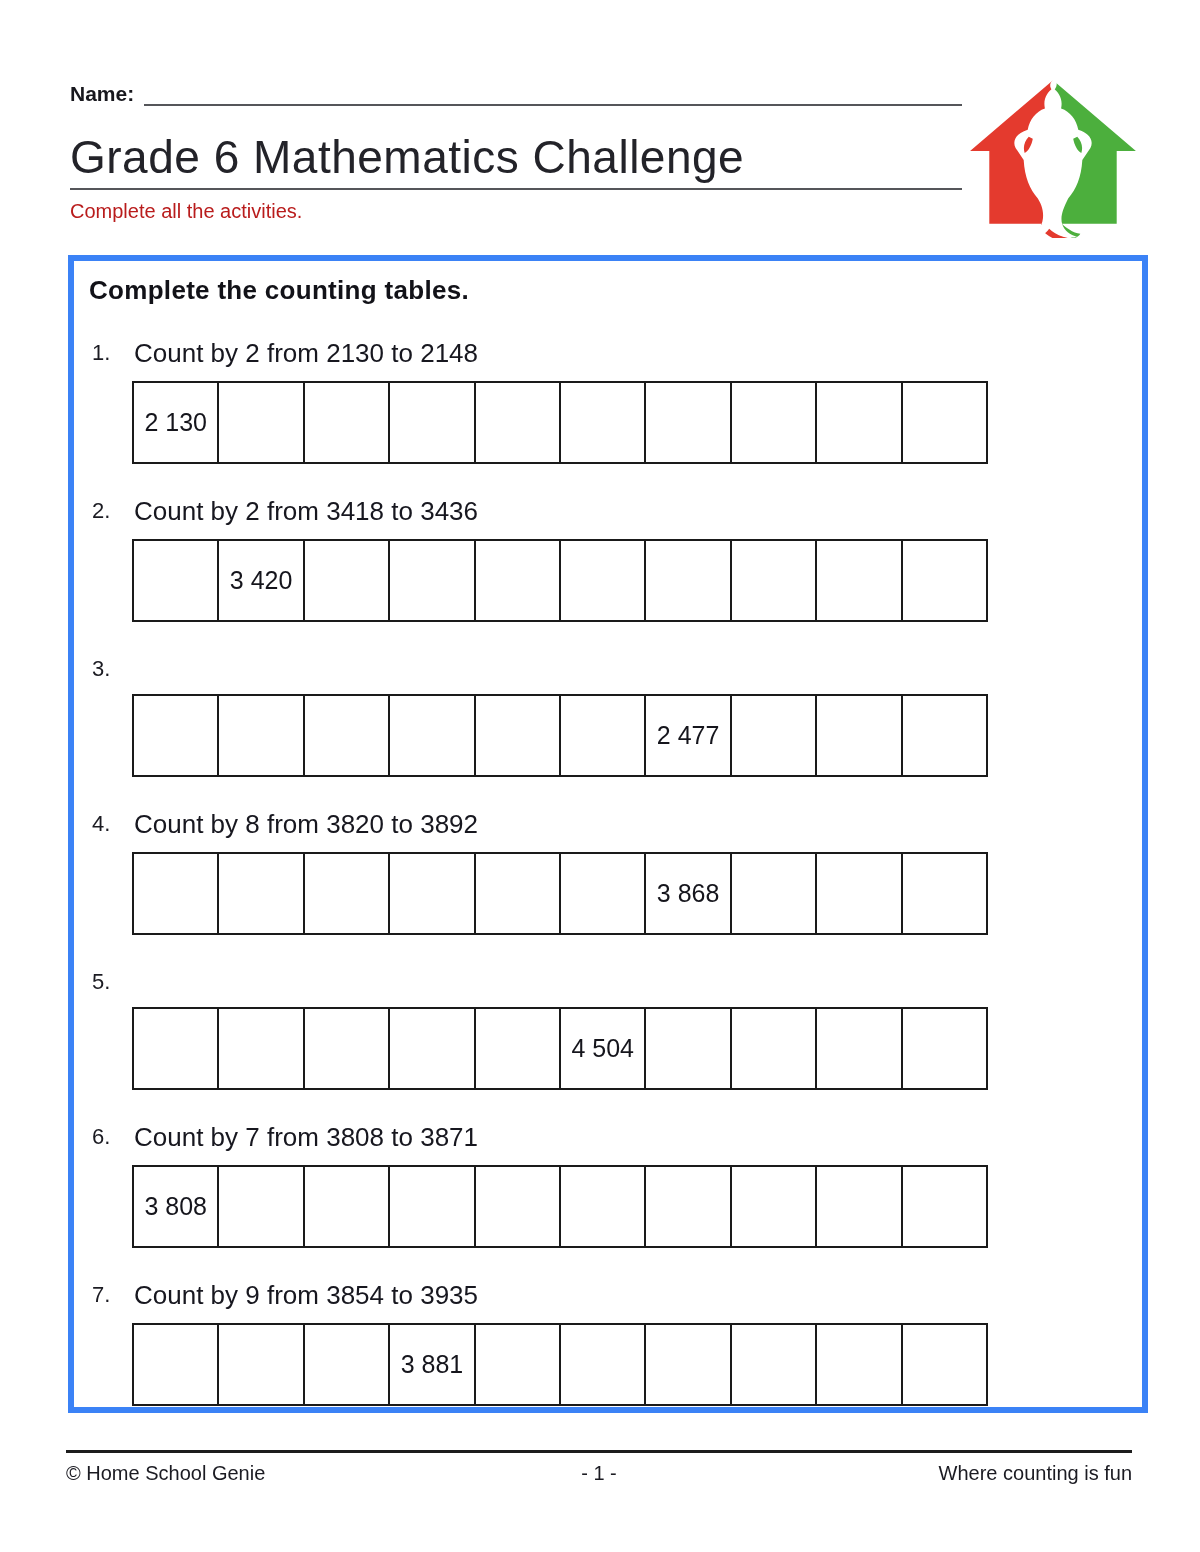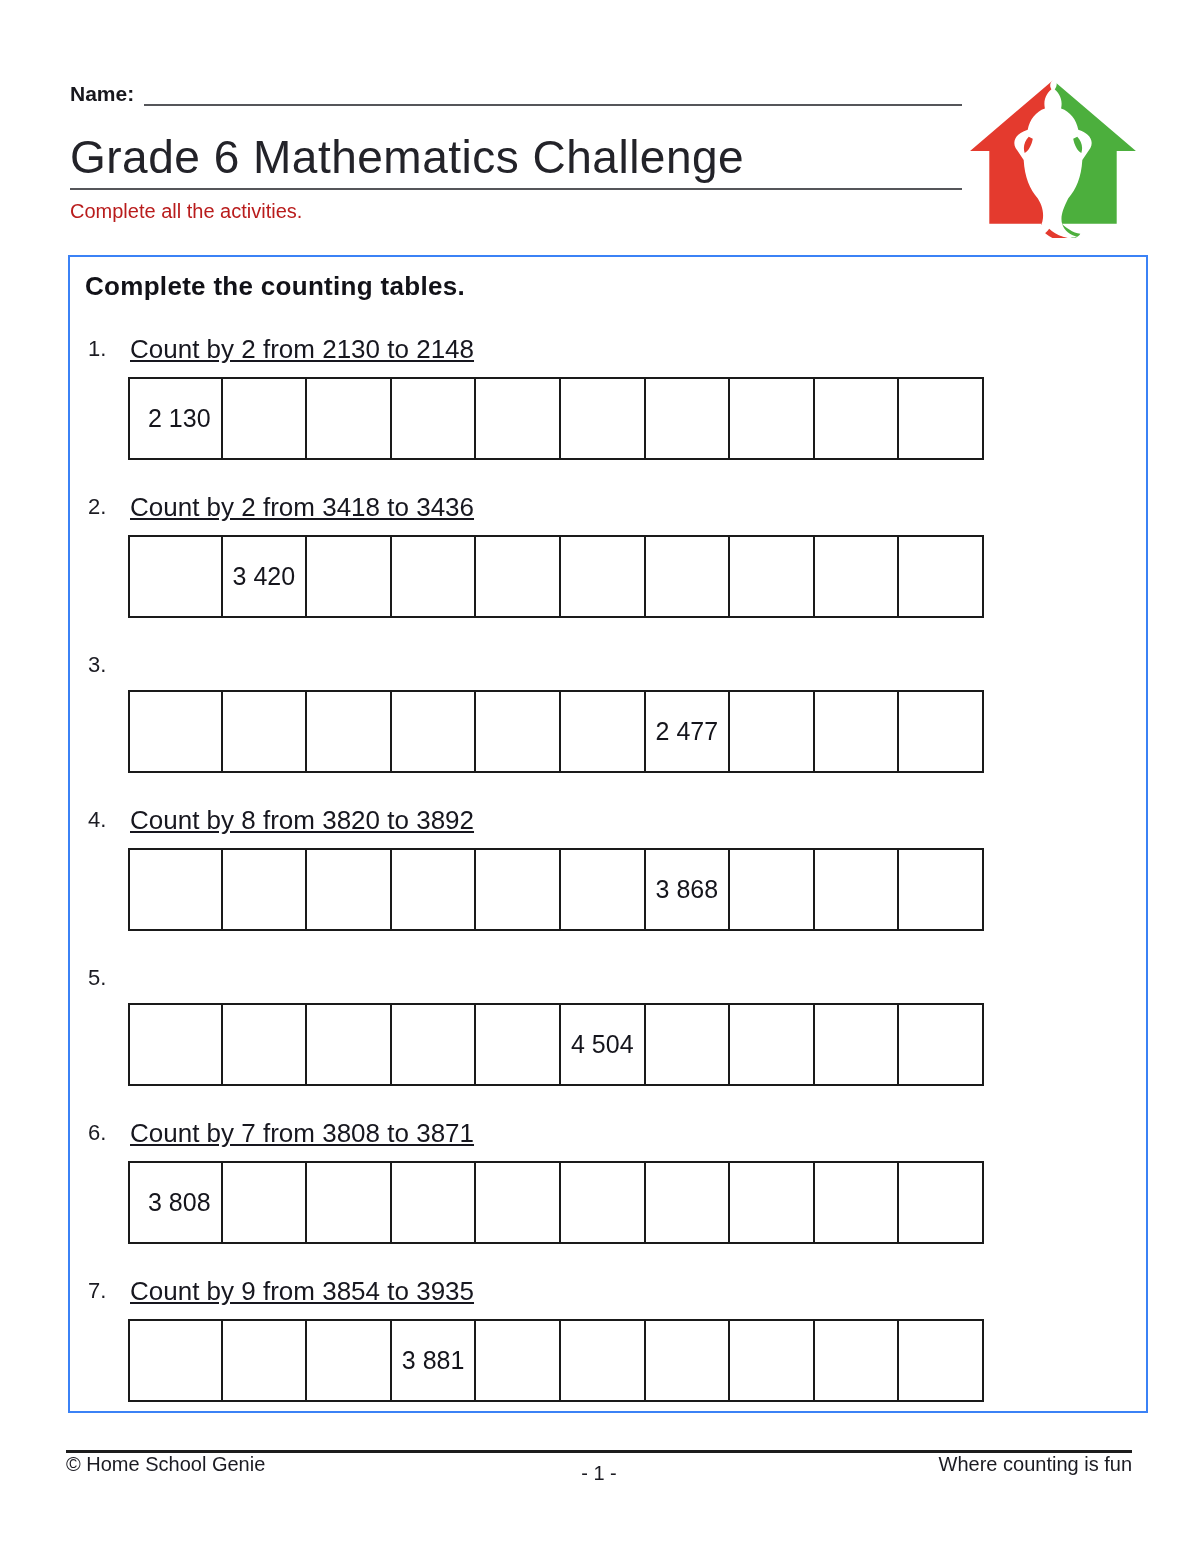--- a/index.html
+++ b/index.html
@@ -27,46 +27,46 @@
     position:absolute; top:200px; left:70px;
     font-size:20px; color:#b91c1c;
   }
 
   .logo { position:absolute; top:76px; left:962px; width:182px; height:162px; }
   .logo svg { width:100%; height:100%; }
 
   
   .sheet {
     position:absolute; top:255px; left:68px; width:1080px; height:1158px;
-    border:2px solid #3b82f6; background:#fff;
+    border:6px solid #3b82f6; background:#fff;
   }
   .instruction {
     margin:14px 0 0 15px;
     font-size:26px; font-weight:bold; color:#121218;
     letter-spacing:0.3px;
   }
   .problem-label { display:flex; margin:32px 0 0 18px; }
   .problem-label .num   { width:42px; font-size:22px; color:#1b1b22; padding-top:2px; }
-  .problem-label .prompt{ font-size:26px; color:#17171f;text-decoration:underline; }
+  .problem-label .prompt{ font-size:26px; color:#17171f; }
 
   .row {
     margin:12px 0 0 58px; width:856px; height:83px;
     display:flex; border:2px solid #1a1a1a;
   }
   .cell {
     flex:1; border-left:2px solid #1a1a1a;
     display:flex; align-items:center; justify-content:center;
     font-size:25px; color:#15151c;
   }
-  .cell:first-child { border-left:none;margin-left:8px; }
+  .cell:first-child { border-left:none; }
 
   
   .footer {
     position:absolute; top:1450px; left:66px; width:1066px;
-    border-top:3px solid #1d1d1d; 
+    border-top:3px solid #1d1d1d; padding-top:9px;
     display:flex; justify-content:space-between;
     font-size:20px; color:#1b1b22;
   }
   .footer .center { position:absolute; left:0; right:0; text-align:center; top:9px; }
 </style>
 </head>
 <body>
 
 <div class="name-row">
   <span class="name-label">Name:</span>

